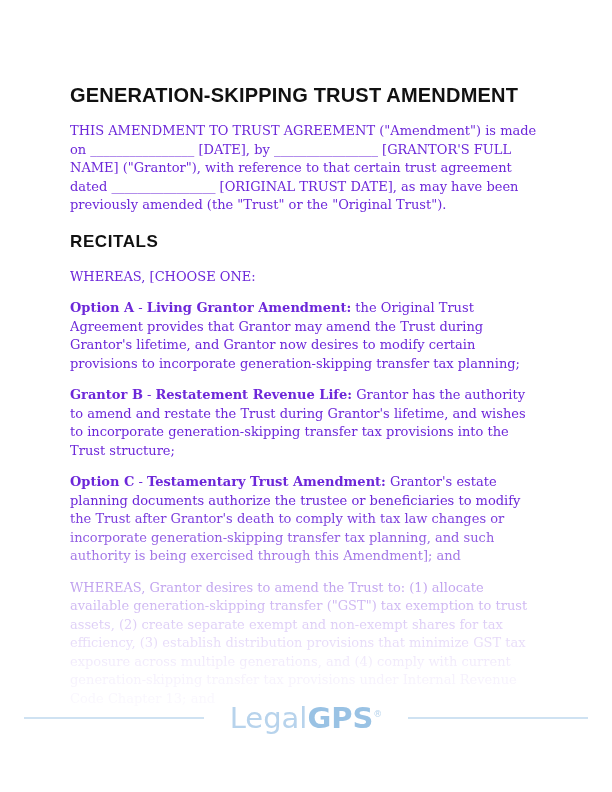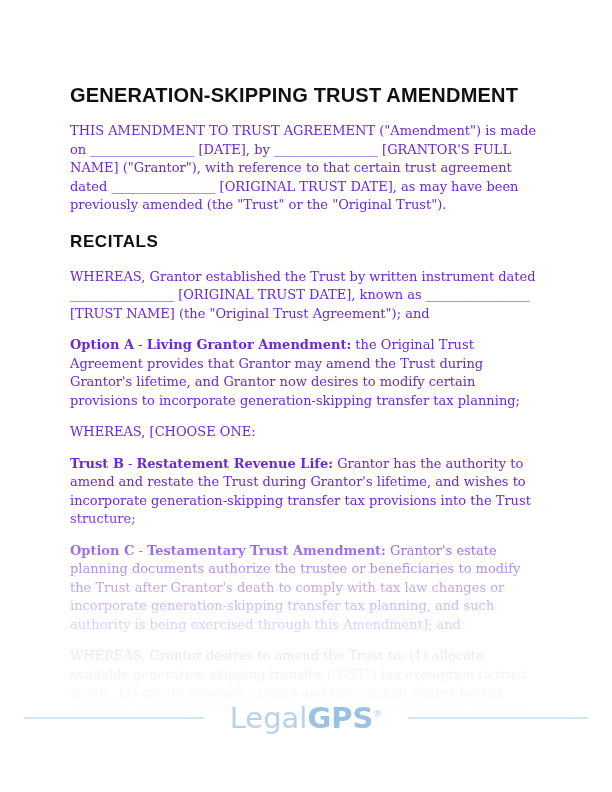--- a/index.html
+++ b/index.html
@@ -104,27 +104,26 @@
 <div class="page">
 
   <div class="content">
 
     <h1 class="doc-title">GENERATION-SKIPPING TRUST AMENDMENT</h1>
 
     <p class="para">THIS AMENDMENT TO TRUST AGREEMENT ("Amendment") is made on ________________ [DATE], by ________________ [GRANTOR'S FULL NAME] ("Grantor"), with reference to that certain trust agreement dated ________________ [ORIGINAL TRUST DATE], as may have been previously amended (the "Trust" or the "Original Trust").</p>
 
     <h2 class="recitals-heading">RECITALS</h2>
 
-    <p class="para">WHEREAS, Grantor established the Trust by written instrument dated ________________ [ORIGINAL TRUST DATE], known as ________________ [TRUST NAME] (the "Original Trust Agreement"); and</p>
+
+    <p class="para">WHEREAS, [CHOOSE ONE:</p>
 
     <p class="para"><strong>Option A</strong><span> - </span><strong>Living Grantor Amendment:</strong> <span>the Original Trust Agreement provides that Grantor may amend the Trust during Grantor's lifetime, and Grantor now desires to modify certain provisions to incorporate generation-skipping transfer tax planning;</span></p>
 
-    <p class="para">WHEREAS, [CHOOSE ONE:</p>
-
-    <p class="para"><strong>Trust B</strong><span> - </span><strong>Restatement Revenue Life:</strong> <span>Grantor has the authority to amend and restate the Trust during Grantor's lifetime, and wishes to incorporate generation-skipping transfer tax provisions into the Trust structure;</span></p>
+    <p class="para"><strong>Grantor B</strong><span> - </span><strong>Restatement Revenue Life:</strong> <span>Grantor has the authority to amend and restate the Trust during Grantor's lifetime, and wishes to incorporate generation-skipping transfer tax provisions into the Trust structure;</span></p>
 
     <p class="para"><strong>Option C</strong><span> - </span><strong>Testamentary Trust Amendment:</strong> <span>Grantor's estate planning documents authorize the trustee or beneficiaries to modify the Trust after Grantor's death to comply with tax law changes or incorporate generation-skipping transfer tax planning, and such authority is being exercised through this Amendment]; and</span></p>
 
     <p class="para">WHEREAS, Grantor desires to amend the Trust to: (1) allocate available generation-skipping transfer ("GST") tax exemption to trust assets, (2) create separate exempt and non-exempt shares for tax efficiency, (3) establish distribution provisions that minimize GST tax exposure across multiple generations, and (4) comply with current generation-skipping transfer tax provisions under Internal Revenue Code Chapter 13; and</p>
 
   </div>
 
   <div class="fade-overlay"></div>
 
   <div class="footer">

